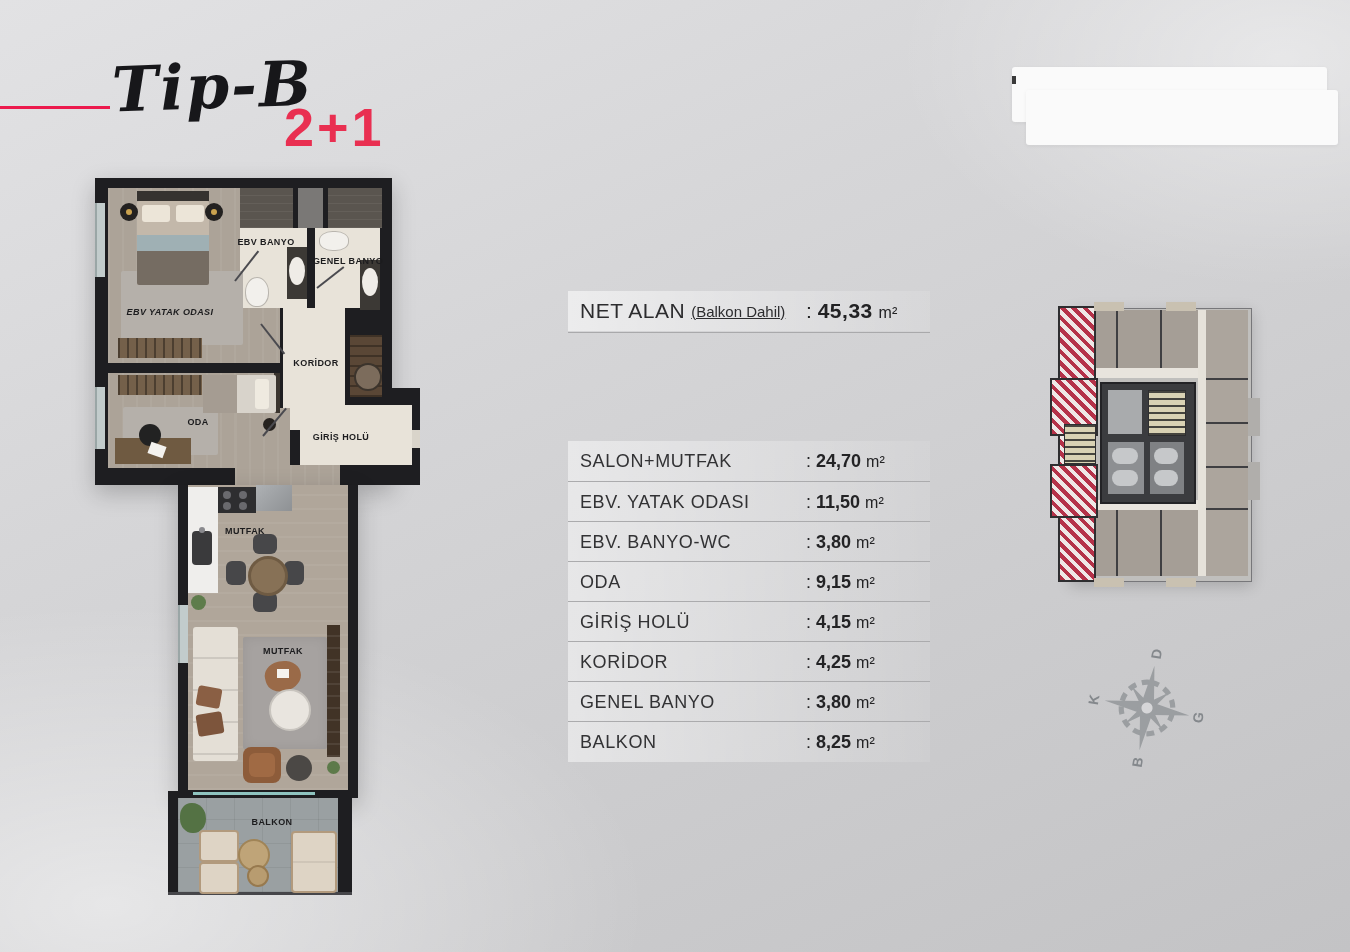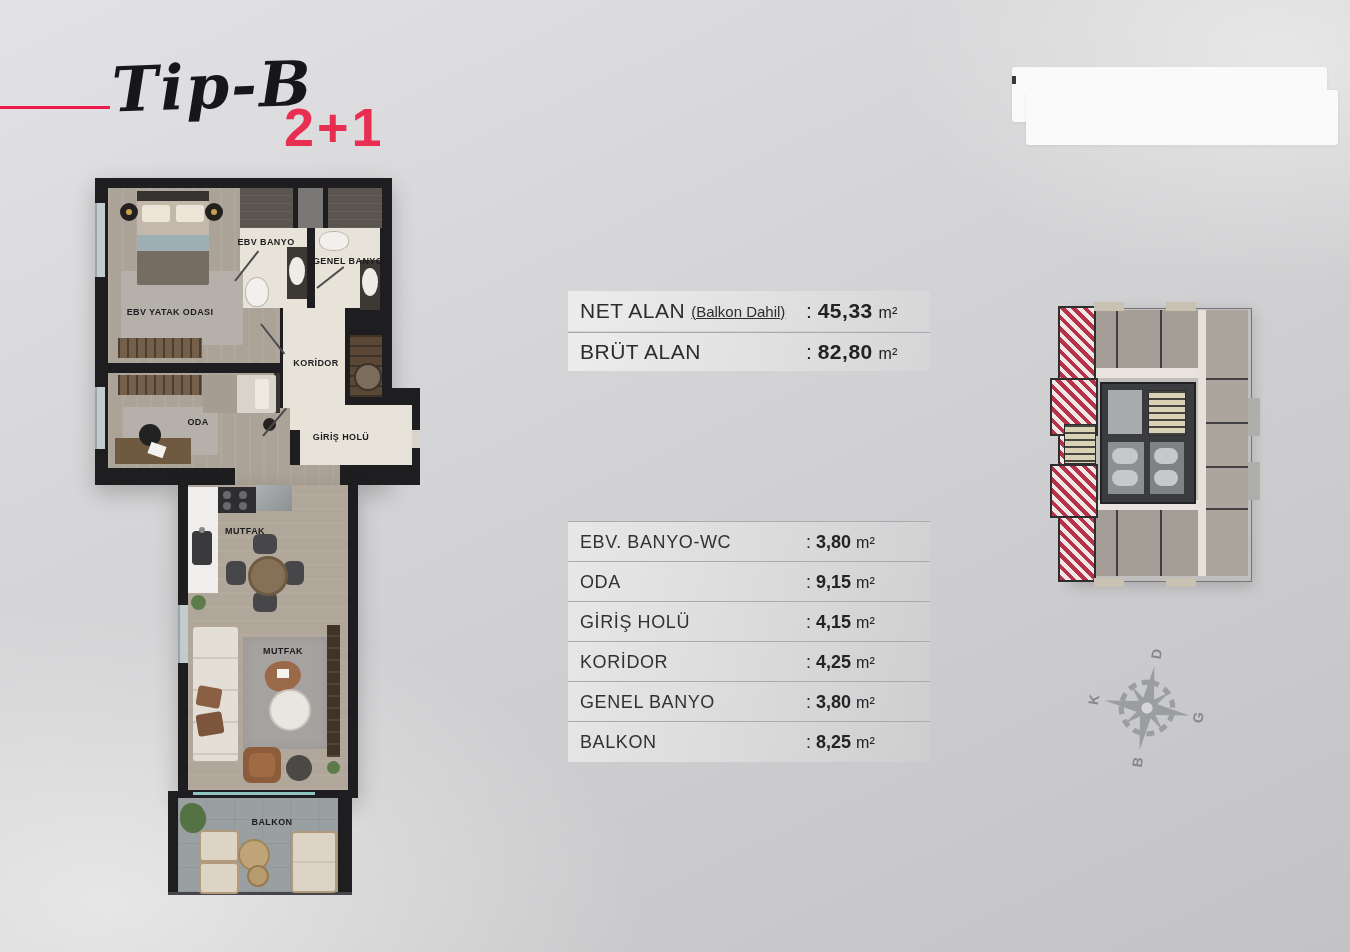--- a/index.html
+++ b/index.html
@@ -73,27 +73,31 @@
   <div class="a logobox" style="left:1026px;top:90px;width:312px;height:55px;"></div>
   <div class="a" style="left:1012px;top:76px;width:4px;height:8px;background:#3a3a3a;"></div>
 
   <div class="a" style="left:568px;top:291px;width:362px;height:120px;">
     <div class="trow" style="top:0;height:40px;">
       <span class="tlabel" style="margin-left:12px;">NET ALAN</span>
       <span class="tnote">(Balkon Dahil)</span>
       <span class="tval"><span>:</span> <b>45,33</b> <span class="tunit">m²</span></span>
     </div>
     <div class="sep" style="top:41px;"></div>
-    <div class="trow" style="top:42px;height:38px;">
-      <span class="tlabel" style="margin-left:12px;">BRÜT ALAN</span>
-      <span class="tval"><span>:</span> <b>82,80</b> <span class="tunit">m²</span></span>
-    </div>
   </div>
 
   <div class="a" style="left:568px;top:441px;width:362px;height:320px;">
+    <div class="rrow" style="top:0;">
+      <span class="rlabel" style="margin-left:12px;">SALON+MUTFAK</span>
+      <span class="rval"><span>:</span> <b>24,70</b> <span class="tunit">m²</span></span>
+    </div>
+    <div class="rrow rsep" style="top:40px;">
+      <span class="rlabel" style="margin-left:12px;">EBV. YATAK ODASI</span>
+      <span class="rval"><span>:</span> <b>11,50</b> <span class="tunit">m²</span></span>
+    </div>
     <div class="rrow rsep" style="top:80px;">
       <span class="rlabel" style="margin-left:12px;">EBV. BANYO-WC</span>
       <span class="rval"><span>:</span> <b>3,80</b> <span class="tunit">m²</span></span>
     </div>
     <div class="rrow rsep" style="top:120px;">
       <span class="rlabel" style="margin-left:12px;">ODA</span>
       <span class="rval"><span>:</span> <b>9,15</b> <span class="tunit">m²</span></span>
     </div>
     <div class="rrow rsep" style="top:160px;">
       <span class="rlabel" style="margin-left:12px;">GİRİŞ HOLÜ</span>
@@ -212,21 +216,21 @@
     <div class="a balkfloor" style="left:83px;top:623px;width:160px;height:94px;"></div>
     <div class="a" style="left:73px;top:717px;width:184px;height:3px;background:#46464a;"></div>
     <div class="a" style="left:98px;top:617px;width:122px;height:3px;background:#8fc4c0;"></div>
     <div class="a" style="left:85px;top:628px;width:26px;height:30px;background:#547244;border-radius:45% 55% 50% 50%;"></div>
     <div class="a" style="left:104px;top:655px;width:36px;height:28px;background:#ded4c5;border:2px solid #b29a7d;border-radius:4px;"></div>
     <div class="a" style="left:104px;top:687px;width:36px;height:28px;background:#ded4c5;border:2px solid #b29a7d;border-radius:4px;"></div>
     <div class="a circle" style="left:143px;top:664px;width:28px;height:28px;background:#bfa478;border:2px solid #a08457;"></div>
     <div class="a circle" style="left:152px;top:690px;width:18px;height:18px;background:#b89c70;border:2px solid #97794e;"></div>
     <div class="a" style="left:196px;top:656px;width:42px;height:58px;background:#ded4c5;border:2px solid #b29a7d;border-radius:4px;background-image:linear-gradient(180deg,rgba(0,0,0,0) 48%,rgba(0,0,0,.12) 50%,rgba(0,0,0,0) 52%);"></div>
 
-    <div class="planlabel" style="left:75px;top:137px;">EBV YATAK ODASI</div>
+    <div class="planlabel" style="left:75px;top:137px;font-style:italic;">EBV YATAK ODASI</div>
     <div class="planlabel" style="left:103px;top:247px;">ODA</div>
     <div class="planlabel" style="left:171px;top:67px;">EBV BANYO</div>
     <div class="planlabel" style="left:253px;top:86px;">GENEL BANYO</div>
     <div class="planlabel" style="left:221px;top:188px;">KORİDOR</div>
     <div class="planlabel" style="left:246px;top:262px;">GİRİŞ HOLÜ</div>
     <div class="planlabel" style="left:150px;top:356px;">MUTFAK</div>
     <div class="planlabel" style="left:188px;top:476px;">MUTFAK</div>
     <div class="planlabel" style="left:177px;top:647px;">BALKON</div>
   </div>
 

